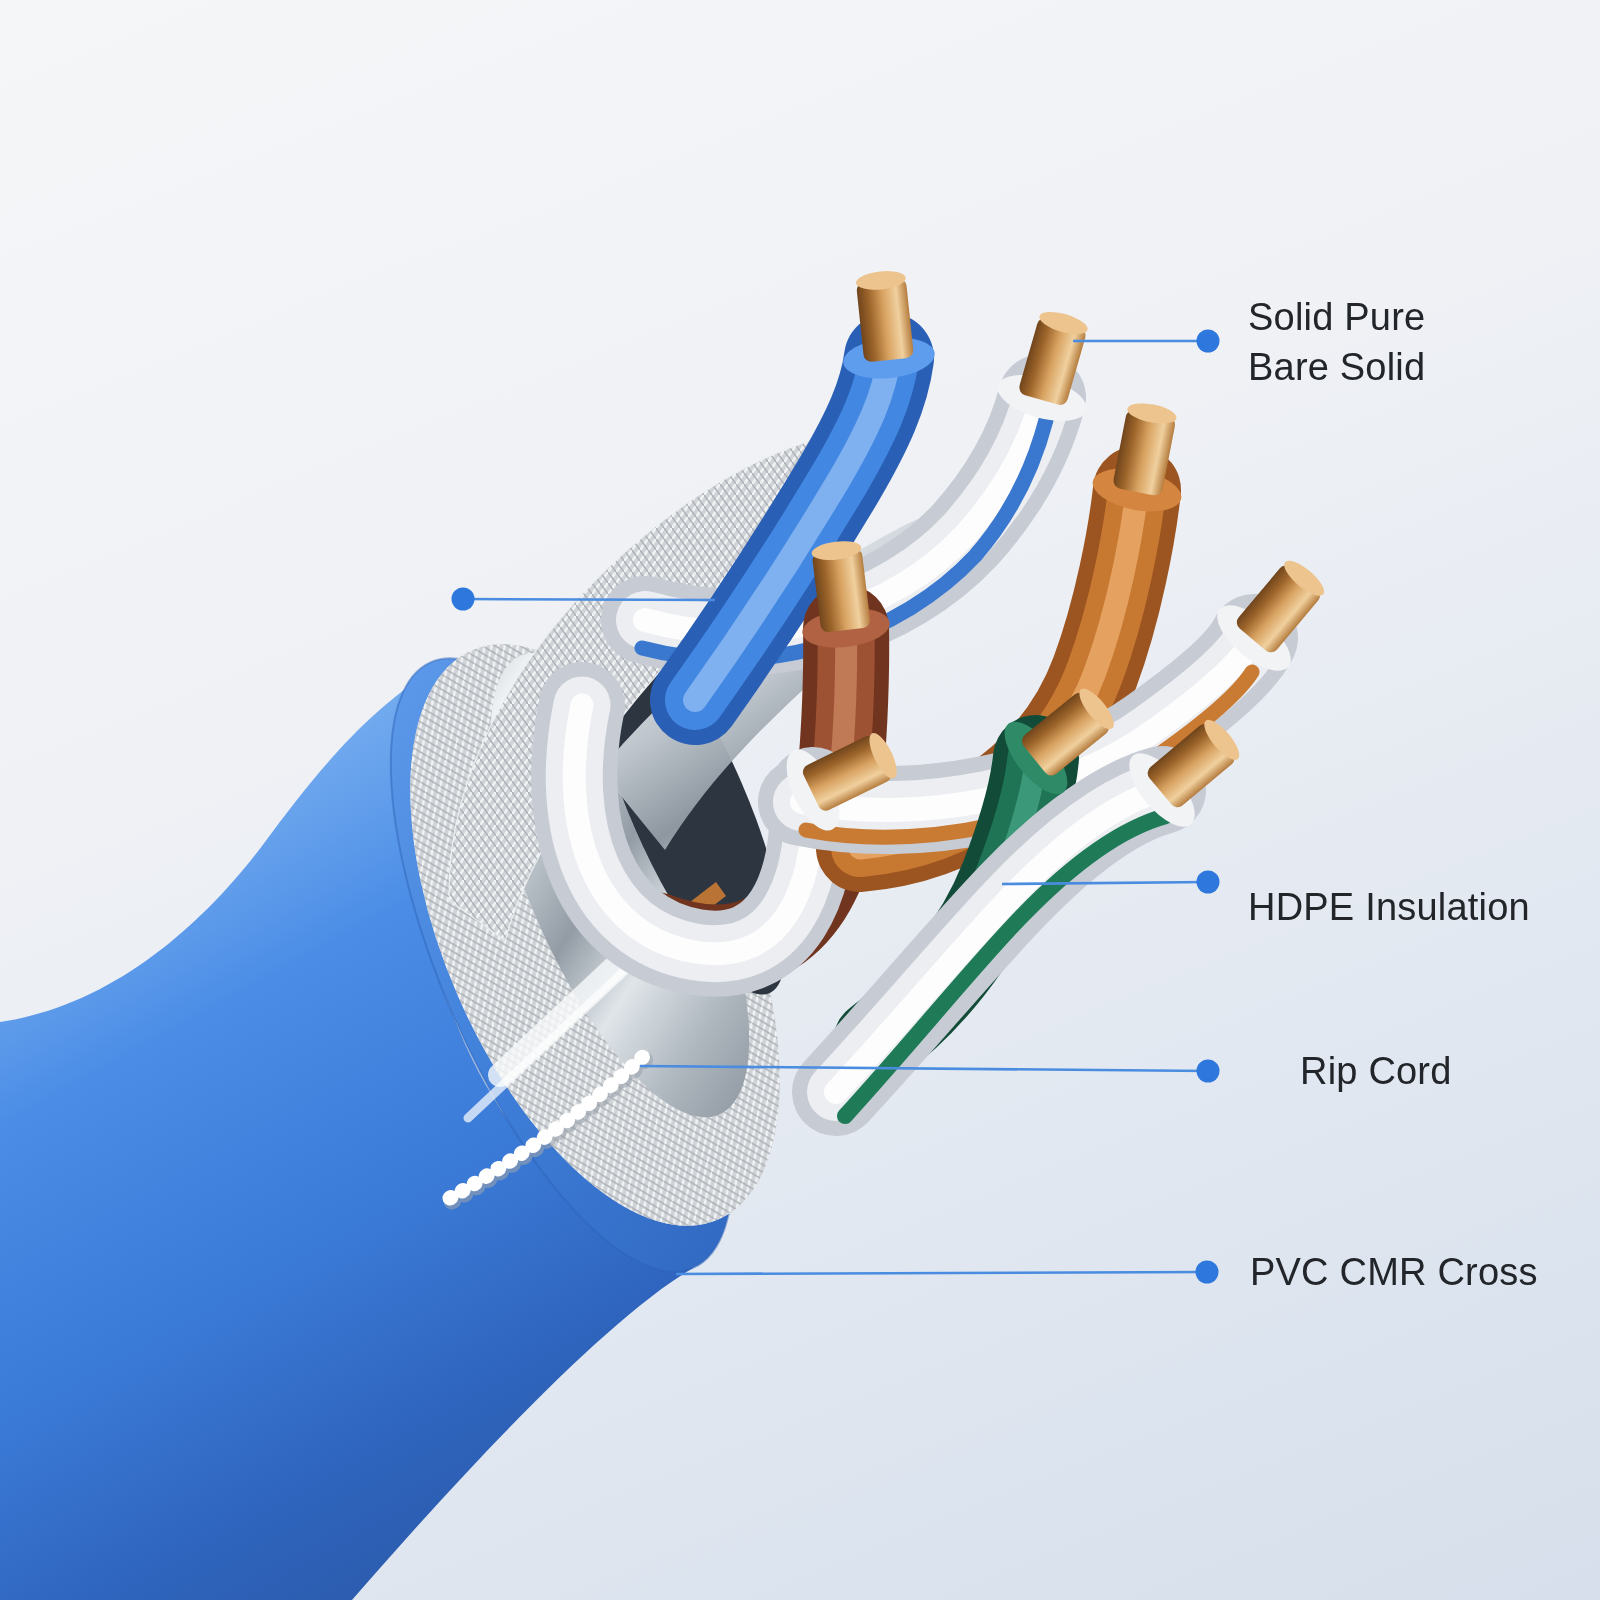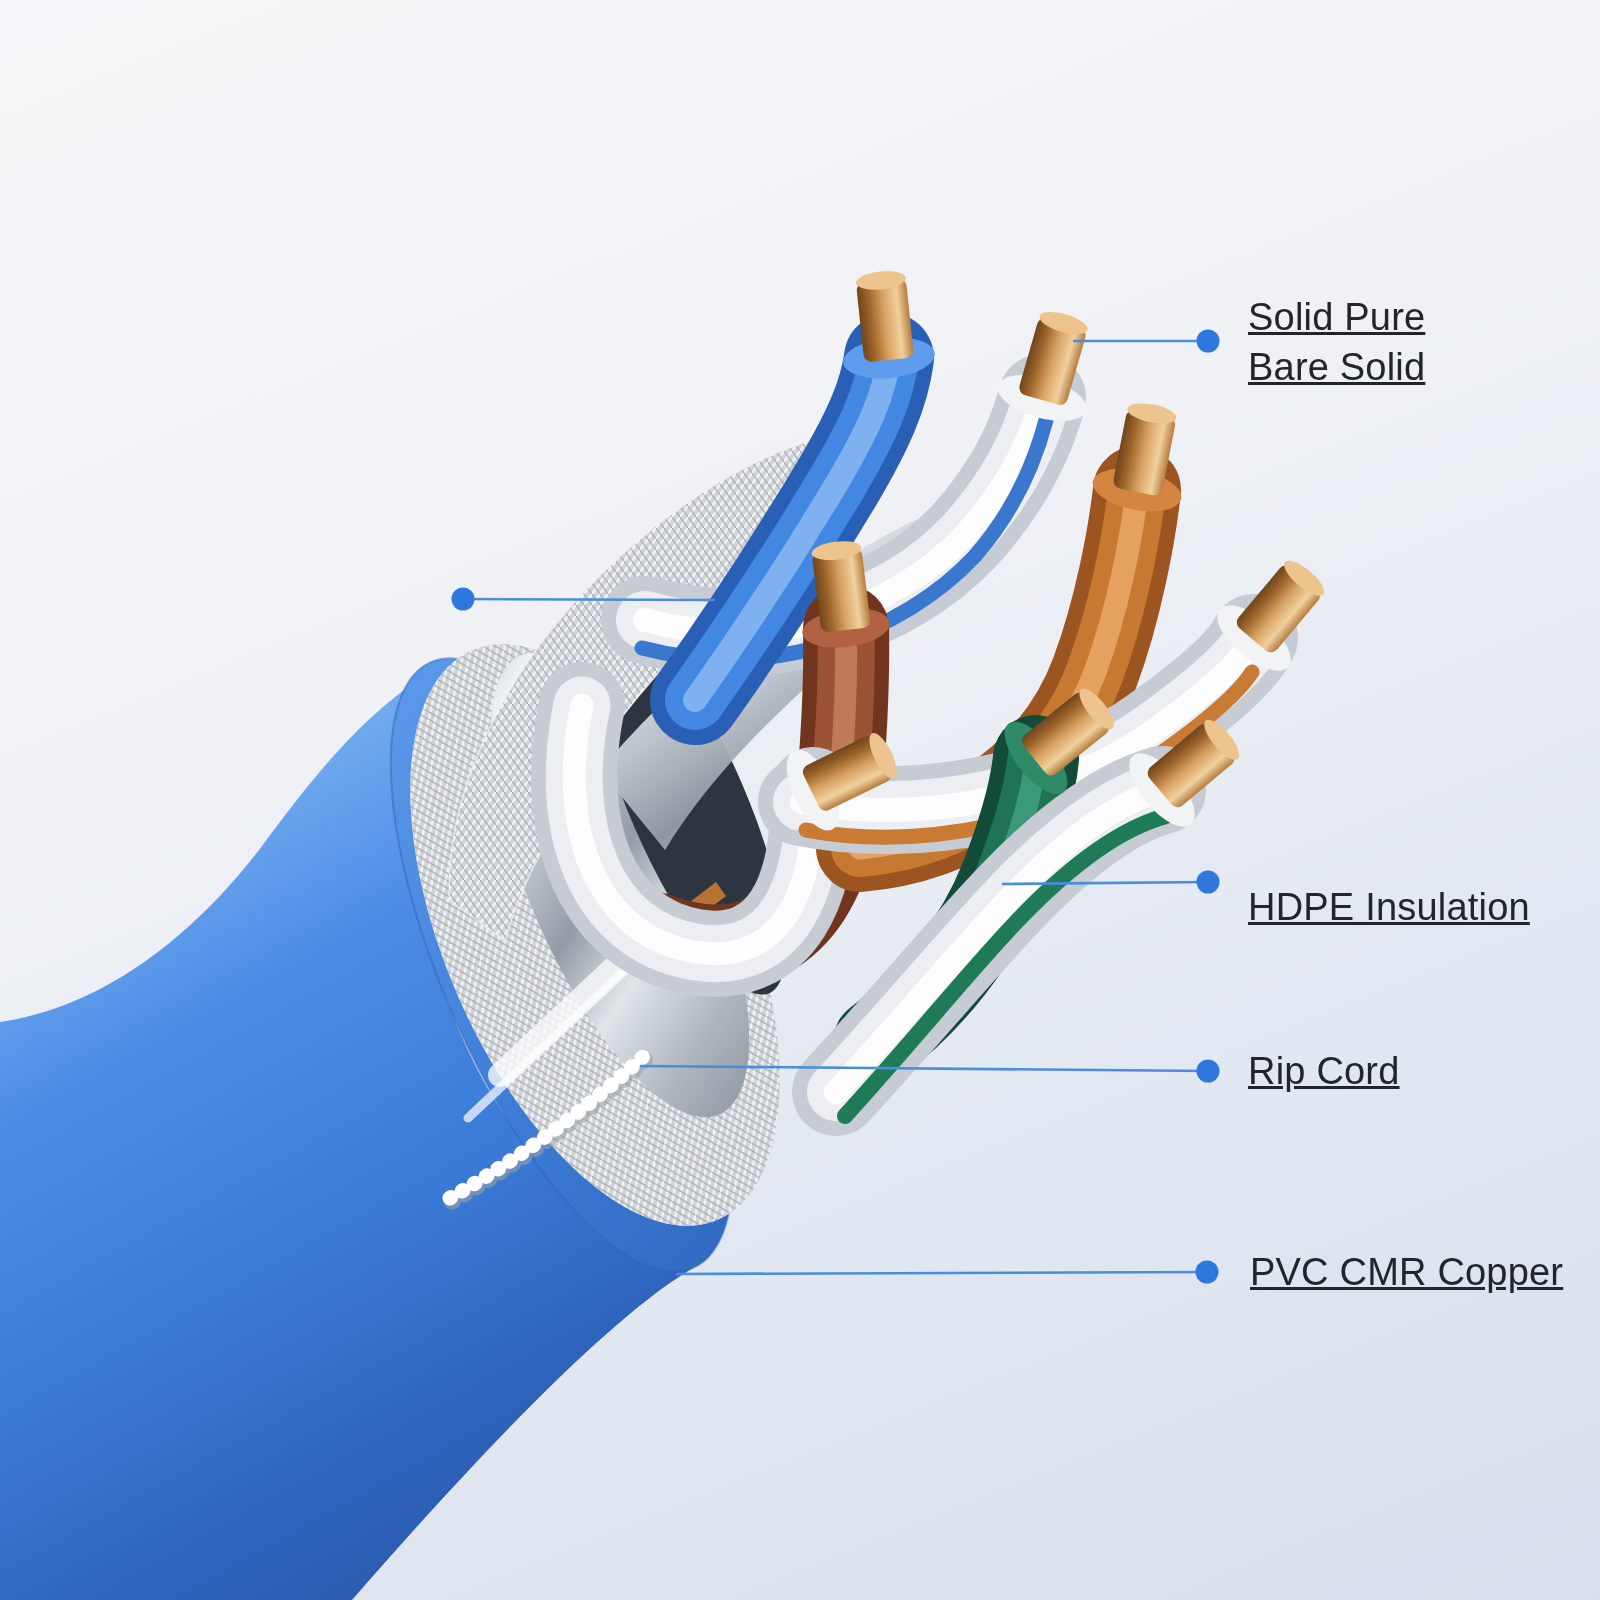--- a/index.html
+++ b/index.html
@@ -6,25 +6,25 @@
   .canvas{
     position:relative;width:1600px;height:1600px;overflow:hidden;
     background:linear-gradient(158deg,#f5f6f8 0%,#eff1f5 38%,#dfe6f0 76%,#d6dfeb 100%);
     font-family:"Liberation Sans",sans-serif;
   }
   svg.scene{position:absolute;left:0;top:0;}
   .callout{
     position:absolute;color:#222529;font-size:38px;line-height:50px;
     font-weight:400;white-space:nowrap;letter-spacing:.2px;
   }
-  .callout .line{display:block;text-decoration:underline;}
+  .callout .line{display:block;}
   #lbl-solid-copper{left:1248px;top:292px;}
   #lbl-twisted-pairs{left:88px;top:543px;}
   #lbl-hdpe{left:1248px;top:857px;margin-top:25px;}
-  #lbl-rip-cord{left:1248px;top:1046px;text-align:center;}
+  #lbl-rip-cord{left:1300px;top:1046px;text-align:center;}
   #lbl-pvc-jacket{left:1250px;top:1247px;}
 </style>
 </head>
 <body>
 
 <div class="canvas">
 
   <svg class="scene" width="1600" height="1600" viewBox="0 0 1600 1600">
     <defs>
       <linearGradient id="jacketGrad" gradientUnits="userSpaceOnUse" x1="120" y1="620" x2="620" y2="1520">
@@ -236,16 +236,16 @@
 
   <div class="callout" id="lbl-hdpe">
     <span class="line">HDPE Insulation</span>
   </div>
 
   <div class="callout" id="lbl-rip-cord">
     <span class="line">Rip Cord</span>
   </div>
 
   <div class="callout" id="lbl-pvc-jacket">
-    <span class="line">PVC CMR Copper</span>
+    <span class="line">PVC CMR Cross</span>
   </div>
 
 </div>
 
 </body></html>

